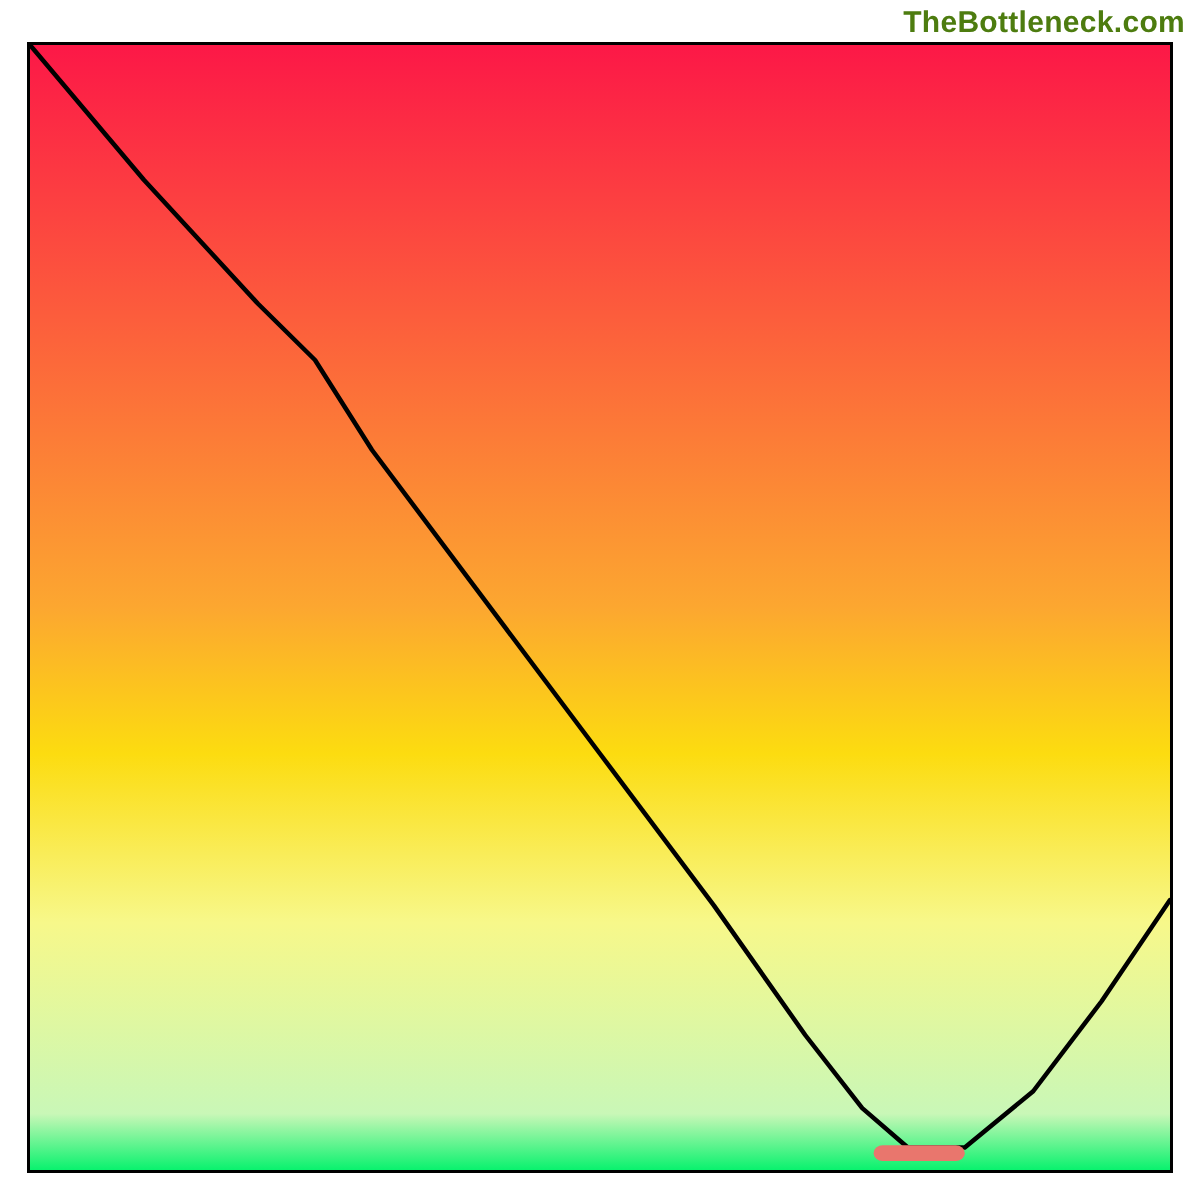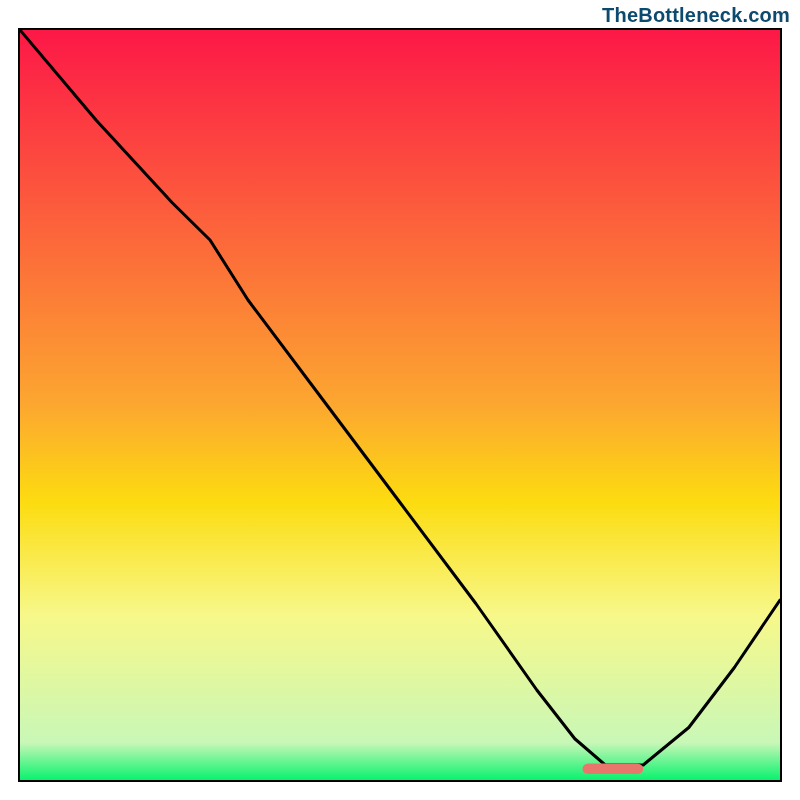--- a/index.html
+++ b/index.html
@@ -16,21 +16,21 @@
     width: 800px;
     height: 800px;
     background: #ffffff;
   }
   .watermark {
     position: absolute;
     top: 4px;
     right: 10px;
     font-size: 20px;
     font-weight: 600;
-    color: #0c4a6e;
+    color: #4d7c0f;
     z-index: 10;
     letter-spacing: 0.2px;
   }
   .plot-area {
     position: absolute;
     left: 18px;
     top: 28px;
     width: 764px;
     height: 754px;
     box-sizing: border-box;

